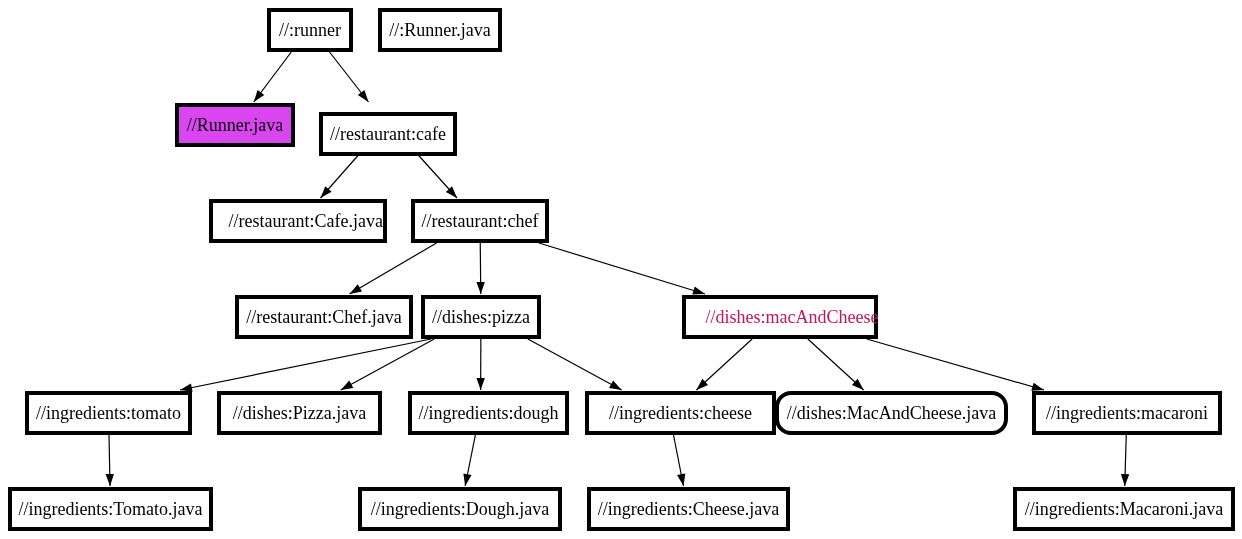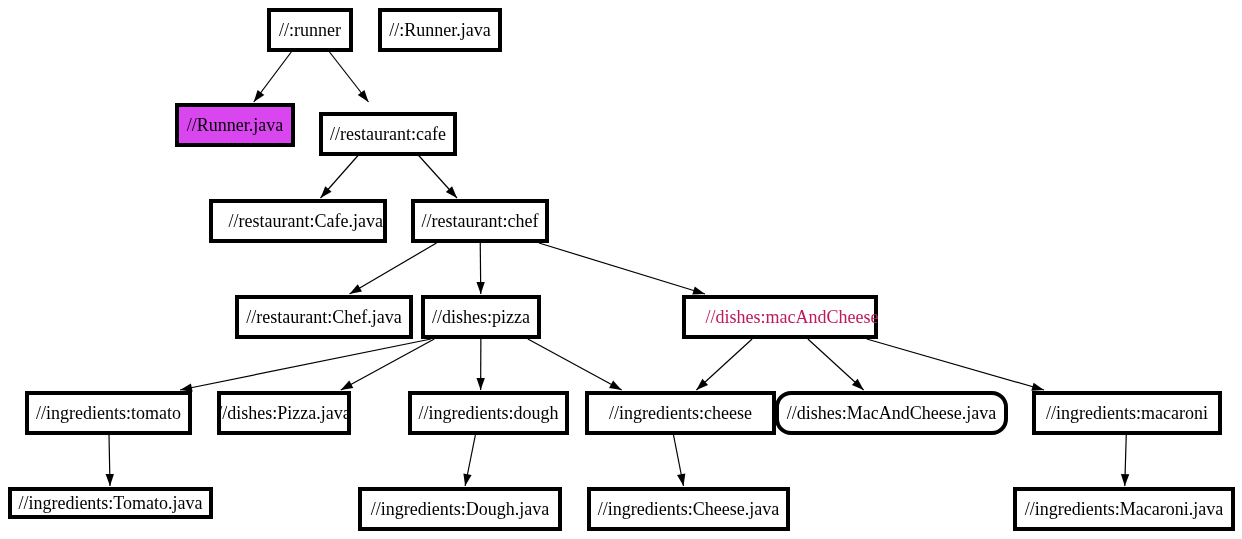--- a/index.html
+++ b/index.html
@@ -91,36 +91,36 @@
       </div>
       <div class="node" style="left: 421px; top: 295px; width: 120px; height: 44px; background: rgb(255, 255, 255); border-color: rgb(0, 0, 0); color: rgb(0, 0, 0);">
         <span>//dishes:pizza</span>
       </div>
       <div class="node" style="left: 682px; top: 295px; width: 196px; height: 44px; background: rgb(255, 255, 255); border-color: rgb(0, 0, 0); color: #be185d; padding-left: 24px;">
         <span>//dishes:macAndCheese</span>
       </div>
       <div class="node" style="left: 25px; top: 391px; width: 167px; height: 44px; background: rgb(255, 255, 255); border-color: rgb(0, 0, 0); color: rgb(0, 0, 0);">
         <span>//ingredients:tomato</span>
       </div>
-      <div class="node" style="left: 217px; top: 391px; width: 134px; height: 44px; background: rgb(255, 255, 255); border-color: rgb(0, 0, 0); color: rgb(0, 0, 0);">
+      <div class="node" style="left: 217px; top: 391px; width: 165px; height: 44px; background: rgb(255, 255, 255); border-color: rgb(0, 0, 0); color: rgb(0, 0, 0);">
         <span>//dishes:Pizza.java</span>
       </div>
       <div class="node" style="left: 400px; top: 391px; width: 161px; height: 44px; background: rgb(255, 255, 255); border-color: rgb(0, 0, 0); color: rgb(0, 0, 0); margin-left: 8px;">
         <span>//ingredients:dough</span>
       </div>
       <div class="node" style="left: 585px; top: 391px; width: 191px; height: 44px; background: rgb(255, 255, 255); border-color: rgb(0, 0, 0); color: rgb(0, 0, 0);">
         <span>//ingredients:cheese</span>
       </div>
       <div class="node" style="left: 775px; top: 391px; width: 233px; height: 44px; background: rgb(255, 255, 255); border-color: rgb(0, 0, 0); color: rgb(0, 0, 0); border-radius: 16px;">
         <span>//dishes:MacAndCheese.java</span>
       </div>
       <div class="node" style="left: 1032px; top: 391px; width: 190px; height: 44px; background: rgb(255, 255, 255); border-color: rgb(0, 0, 0); color: rgb(0, 0, 0);">
         <span>//ingredients:macaroni</span>
       </div>
-      <div class="node" style="left: 8px; top: 487px; width: 205px; height: 32px; background: rgb(255, 255, 255); border-color: rgb(0, 0, 0); color: rgb(0, 0, 0);">
+      <div class="node" style="left: 8px; top: 487px; width: 205px; height: 44px; background: rgb(255, 255, 255); border-color: rgb(0, 0, 0); color: rgb(0, 0, 0);">
         <span>//ingredients:Tomato.java</span>
       </div>
       <div class="node" style="left: 358px; top: 487px; width: 204px; height: 44px; background: rgb(255, 255, 255); border-color: rgb(0, 0, 0); color: rgb(0, 0, 0);">
         <span>//ingredients:Dough.java</span>
       </div>
       <div class="node" style="left: 587px; top: 487px; width: 203px; height: 44px; background: rgb(255, 255, 255); border-color: rgb(0, 0, 0); color: rgb(0, 0, 0);">
         <span>//ingredients:Cheese.java</span>
       </div>
       <div class="node" style="left: 1013px; top: 487px; width: 222px; height: 44px; background: rgb(255, 255, 255); border-color: rgb(0, 0, 0); color: rgb(0, 0, 0);">
         <span>//ingredients:Macaroni.java</span>

